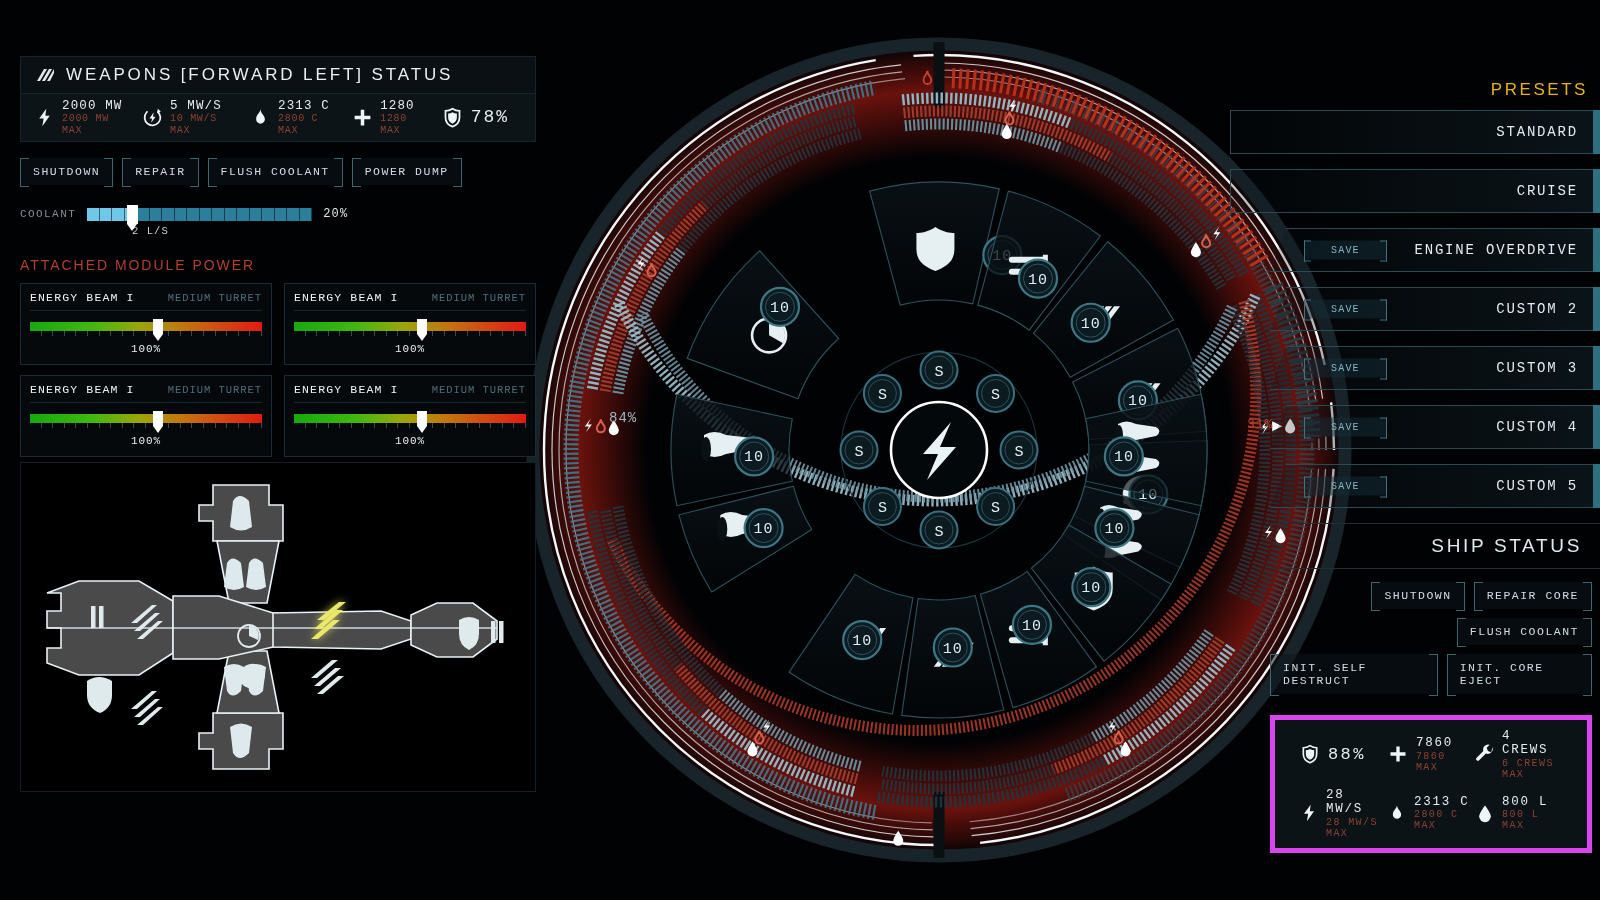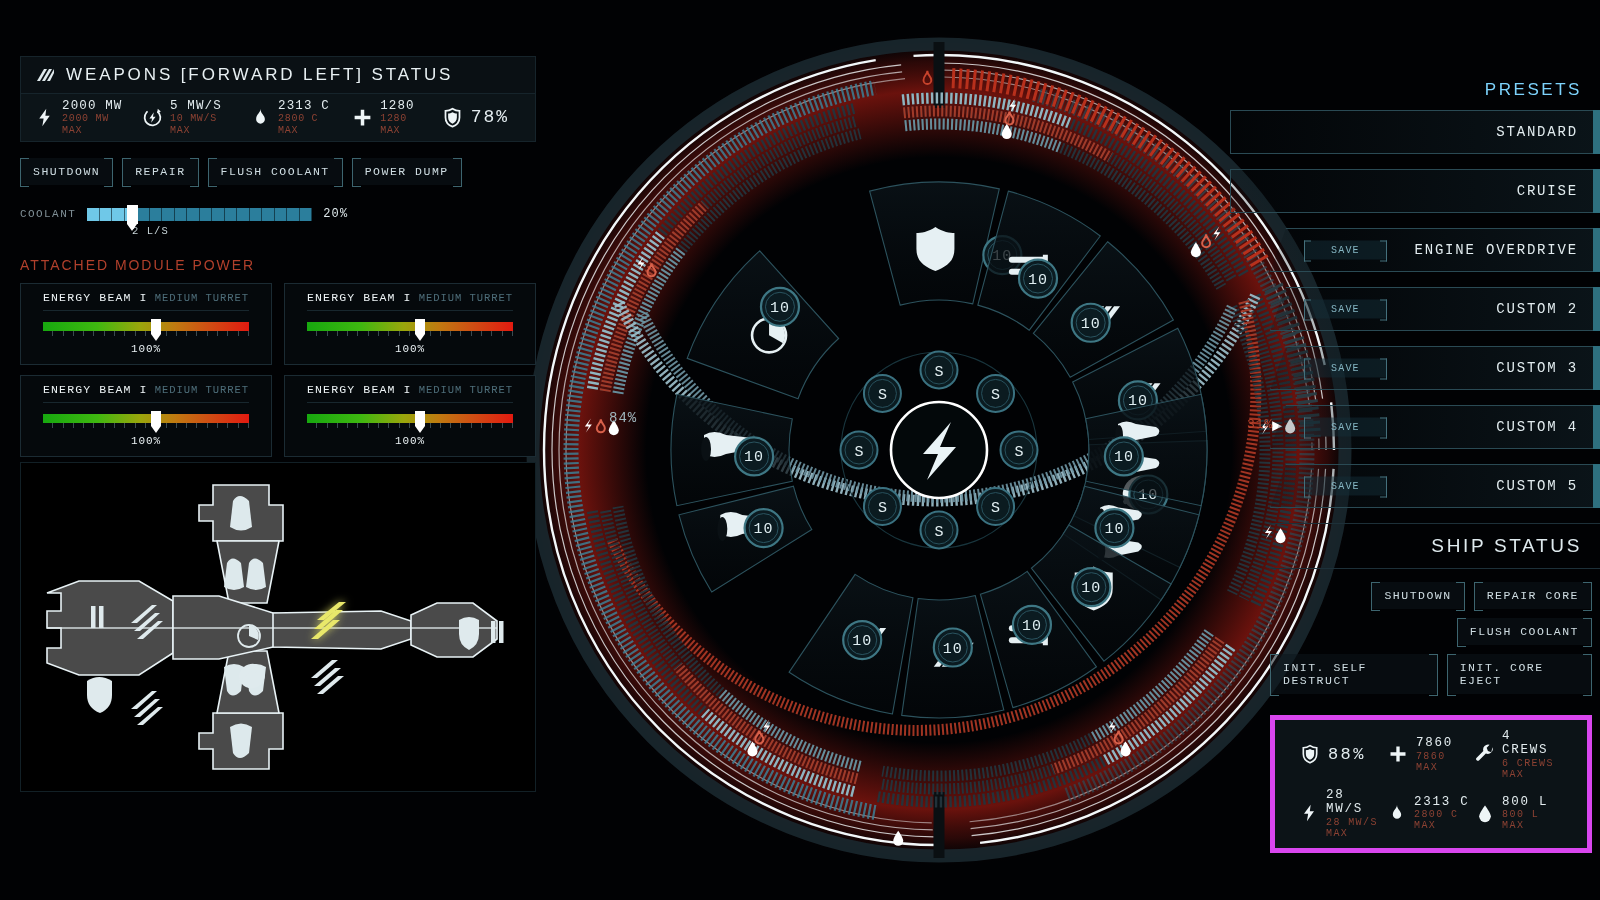--- a/index.html
+++ b/index.html
@@ -63,21 +63,21 @@
     content:''; position:absolute; top:19px; left:0;
     border-left:5.5px solid transparent; border-right:5.5px solid transparent;
     border-top:7px solid #fff;
   }
   .cool-pct { font-size:12px; letter-spacing:.1em; color:#dfe9ec; }
   .cool-sub { margin-left:112px; margin-top:4px; font-size:10.5px; letter-spacing:.1em; color:#c9d6da; }
 
   .sec-head { margin-top:20px; font-size:14px; letter-spacing:.14em; color:#b1402c; }
 
   .mod-grid { display:grid; grid-template-columns:1fr 1fr; gap:10px 12px; margin-top:10px; }
-  .mod-card { border:1px solid #1b2b33; background:#05090c; padding:7px 22px 9px; }
+  .mod-card { border:1px solid #1b2b33; background:#05090c; padding:7px 9px 9px; }
   .mod-head { display:flex; justify-content:space-between; align-items:baseline;
               border-bottom:1px solid #18272e; padding-bottom:6px; }
   .mod-name { font-size:11.5px; letter-spacing:.1em; color:#eef4f6; }
   .mod-type { font-size:10.5px; letter-spacing:.09em; color:#4e6e7a; }
   .mod-bar-wrap { position:relative; margin-top:11px; }
   .mod-bar {
     height:9px;
     background:linear-gradient(90deg,#17a80f 0%, #3eb810 26%, #9aa60c 47%, #c07a10 64%, #cf4f13 80%, #e21a10 100%);
   }
   .mod-bar-ticks { position:absolute; left:0; right:0; top:9px; height:5px; display:flex; }
@@ -89,22 +89,22 @@
     border-top:7px solid #fff;
   }
   .mod-pct { text-align:center; font-size:11px; letter-spacing:.08em; margin-top:12px; color:#eaf1f3; }
 
   
   #ship-panel { position:absolute; left:20px; top:462px; width:516px; height:330px;
                 border:1px solid #122026; background:#000; }
 
   
   #right-panel { position:absolute; right:0; top:80px; width:330px; }
-  .presets-title { text-align:right; padding-right:18px; font-size:17px;
-                   letter-spacing:.15em; color:#7dd3fc; }
+  .presets-title { text-align:right; padding-right:12px; font-size:17px;
+                   letter-spacing:.15em; color:#eab308; }
 
   .preset-list { margin-top:10px; }
   .preset-row { position:relative; height:44px; margin-bottom:15px; }
   .preset-shape {
     position:absolute; inset:0 0 0 0; border:1px solid #2a4a54;
     background:linear-gradient(90deg, rgba(8,16,20,.2), rgba(14,26,32,.75));
   }
   .preset-shape.clipped { clip-path:polygon(16px 0, 100% 0, 100% 100%, 0 100%); }
   .preset-cap { position:absolute; right:-1px; top:-1px; bottom:-1px; width:7px; background:#2e707f; }
   .preset-name {

